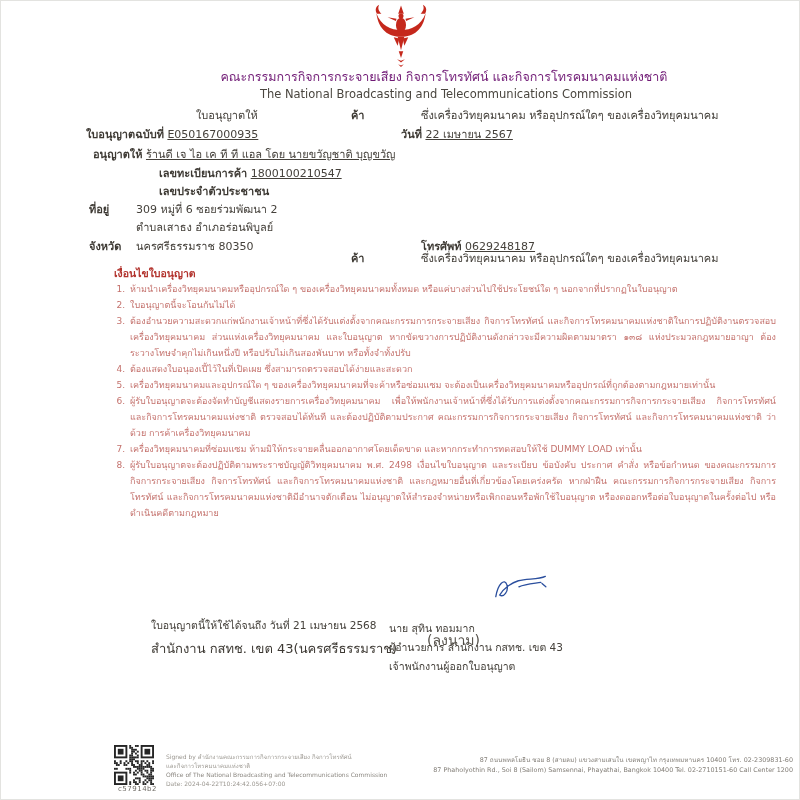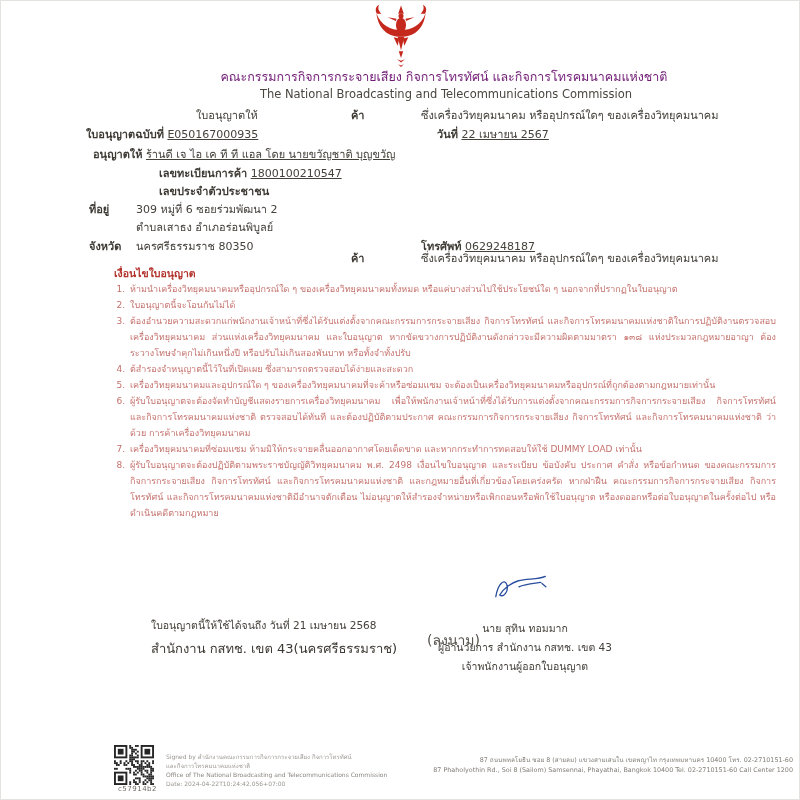--- a/index.html
+++ b/index.html
@@ -19,21 +19,21 @@
   .row{font-size:11px;}
   .lbl{font-weight:700;color:#3d3933;}
   .val{font-weight:400;color:#45413b;text-decoration:underline;}
   .cond-title{top:264px;left:113px;font-size:10.5px;font-weight:700;color:#b2322c;}
   .cond-list{
     position:absolute;top:280px;left:101px;width:648px;margin:0;
     padding:0 0 0 26px;font-size:9px;line-height:16px;color:#c4716c;
     text-align:justify;
   }
   .cond-list li{margin:0;padding:0 0 0 2px;white-space:normal;}
-  .sig-block{top:618px;left:388px;width:272px;text-align:center;font-size:10.5px;color:#45413b;}
+  .sig-block{top:618px;left:388px;width:272px;font-size:10.5px;color:#45413b;}
   .sig-block div{line-height:19px;white-space:nowrap;}
   .sign-label{top:628px;left:408px;font-size:14px;color:#55514a;margin-left:18px;}
   .signature-svg{top:570px;left:486px;}
   .valid1{top:616px;left:150px;font-size:10.5px;}
   .valid2{top:637px;left:150px;font-size:13px;font-weight:400;color:#3d3933;}
   .qr{top:744px;left:113px;width:40px;height:40px;}
   .qr-label{top:784px;left:110px;width:46px;text-align:right;font-size:7px;color:#6e6a64;letter-spacing:.5px;}
   .signed-note{top:751px;left:165px;font-size:6px;line-height:9px;color:#9a968f;white-space:nowrap;}
   .signed-note .en{color:#8b8780;}
   .addr-right{top:754px;left:420px;width:372px;text-align:right;font-size:6.4px;line-height:10px;color:#807c75;white-space:normal;}
@@ -68,21 +68,21 @@
   <div class="abs center org-en">The National Broadcasting and Telecommunications Commission</div>
 
   <div class="abs row" style="top:105px;left:195px;">ใบอนุญาตให้</div>
   <div class="abs row lbl" style="top:105px;left:350px;">ค้า</div>
   <div class="abs row" style="top:105px;left:420px;">ซึ่งเครื่องวิทยุคมนาคม หรืออุปกรณ์ใดๆ ของเครื่องวิทยุคมนาคม</div>
 
   <div class="abs row" style="top:124px;left:85px;">
     <span class="lbl">ใบอนุญาตฉบับที่</span>
     <span class="val">E050167000935</span>
   </div>
-  <div class="abs row" style="top:124px;left:436px;">
+  <div class="abs row" style="top:124px;left:400px;">
     <span class="lbl">วันที่</span>
     <span class="val">22 เมษายน 2567</span>
   </div>
 
   <div class="abs row" style="top:144px;left:92px;">
     <span class="lbl">อนุญาตให้</span>
     <span class="val">ร้านดี เจ ไอ เค ที ที แอล โดย นายขวัญชาติ บุญขวัญ</span>
   </div>
   <div class="abs row" style="top:163px;left:158px;">
     <span class="lbl">เลขทะเบียนการค้า</span>
@@ -102,21 +102,21 @@
   </div>
 
   <div class="abs row lbl" style="top:248px;left:350px;">ค้า</div>
   <div class="abs row" style="top:248px;left:420px;">ซึ่งเครื่องวิทยุคมนาคม หรืออุปกรณ์ใดๆ ของเครื่องวิทยุคมนาคม</div>
 
   <div class="abs cond-title">เงื่อนไขใบอนุญาต</div>
   <ol class="cond-list">
     <li>ห้ามนำเครื่องวิทยุคมนาคมหรืออุปกรณ์ใด ๆ ของเครื่องวิทยุคมนาคมทั้งหมด หรือแค่บางส่วนไปใช้ประโยชน์ใด ๆ นอกจากที่ปรากฏในใบอนุญาต</li>
     <li>ใบอนุญาตนี้จะโอนกันไม่ได้</li>
     <li>ต้องอำนวยความสะดวกแก่พนักงานเจ้าหน้าที่ซึ่งได้รับแต่งตั้งจากคณะกรรมการกระจายเสียง กิจการโทรทัศน์ และกิจการโทรคมนาคมแห่งชาติในการปฏิบัติงานตรวจสอบเครื่องวิทยุคมนาคม ส่วนแห่งเครื่องวิทยุคมนาคม และใบอนุญาต หากขัดขวางการปฏิบัติงานดังกล่าวจะมีความผิดตามมาตรา ๑๓๘ แห่งประมวลกฎหมายอาญา ต้องระวางโทษจำคุกไม่เกินหนึ่งปี หรือปรับไม่เกินสองพันบาท หรือทั้งจำทั้งปรับ</li>
-    <li>ต้สำรองจำหนุญาตนี้ไว้ในที่เปิดเผย ซึ่งสามารถตรวจสอบได้ง่ายและสะดวก</li>
+    <li>ต้องแสดงใบอนุองเปี้ไว้ในที่เปิดเผย ซึ่งสามารถตรวจสอบได้ง่ายและสะดวก</li>
     <li>เครื่องวิทยุคมนาคมและอุปกรณ์ใด ๆ ของเครื่องวิทยุคมนาคมที่จะค้าหรือซ่อมแซม จะต้องเป็นเครื่องวิทยุคมนาคมหรืออุปกรณ์ที่ถูกต้องตามกฎหมายเท่านั้น</li>
     <li>ผู้รับใบอนุญาตจะต้องจัดทำบัญชีแสดงรายการเครื่องวิทยุคมนาคม เพื่อให้พนักงานเจ้าหน้าที่ซึ่งได้รับการแต่งตั้งจากคณะกรรมการกิจการกระจายเสียง กิจการโทรทัศน์ และกิจการโทรคมนาคมแห่งชาติ ตรวจสอบได้ทันที และต้องปฏิบัติตามประกาศ คณะกรรมการกิจการกระจายเสียง กิจการโทรทัศน์ และกิจการโทรคมนาคมแห่งชาติ ว่าด้วย การค้าเครื่องวิทยุคมนาคม</li>
     <li>เครื่องวิทยุคมนาคมที่ซ่อมแซม ห้ามมิให้กระจายคลื่นออกอากาศโดยเด็ดขาด และหากกระทำการทดสอบให้ใช้ DUMMY LOAD เท่านั้น</li>
     <li>ผู้รับใบอนุญาตจะต้องปฏิบัติตามพระราชบัญญัติวิทยุคมนาคม พ.ศ. 2498 เงื่อนไขใบอนุญาต และระเบียบ ข้อบังคับ ประกาศ คำสั่ง หรือข้อกำหนด ของคณะกรรมการกิจการกระจายเสียง กิจการโทรทัศน์ และกิจการโทรคมนาคมแห่งชาติ และกฎหมายอื่นที่เกี่ยวข้องโดยเคร่งครัด หากฝ่าฝืน คณะกรรมการกิจการกระจายเสียง กิจการโทรทัศน์ และกิจการโทรคมนาคมแห่งชาติมีอำนาจตักเตือน ไม่อนุญาตให้สำรองจำหน่ายหรือเพิกถอนหรือพักใช้ใบอนุญาต หรืองดออกหรือต่อใบอนุญาตในครั้งต่อไป หรือดำเนินคดีตามกฎหมาย</li>
   </ol>
 
   <div class="abs signature-svg">
     <svg width="66" height="36" viewBox="0 0 120 64">
       <g stroke="#2b4f9e" stroke-width="2.4" fill="none" stroke-linecap="round">
         <path d="M16,46 C20,22 32,12 36,24 C40,36 30,48 23,43 C31,30 46,20 57,17 C74,13 94,15 106,9"></path>
@@ -279,17 +279,17 @@
   <div class="abs qr-label">c57914b2</div>
 
   <div class="abs signed-note">
     <div>Signed by สำนักงานคณะกรรมการกิจการกระจายเสียง กิจการโทรทัศน์</div>
     <div>และกิจการโทรคมนาคมแห่งชาติ</div>
     <div class="en">Office of The National Broadcasting and Telecommunications Commission</div>
     <div>Date: 2024-04-22T10:24:42.056+07:00</div>
   </div>
 
   <div class="abs addr-right">
-    <div>87 ถนนพหลโยธิน ซอย 8 (สายลม) แขวงสามเสนใน เขตพญาไท กรุงเทพมหานคร 10400 โทร. 02-2710151-60</div>
+    <div>87 ถนนพหลโยธิน ซอย 8 (สายลม) แขวงสามเสนใน เขตพญาไท กรุงเทพมหานคร 10400 โทร. 02-2309831-60</div>
     <div>87 Phaholyothin Rd., Soi 8 (Sailom) Samsennai, Phayathai, Bangkok 10400 Tel. 02-2710151-60 Call Center 1200</div>
   </div>
 
 </div>
 
 </body></html>

